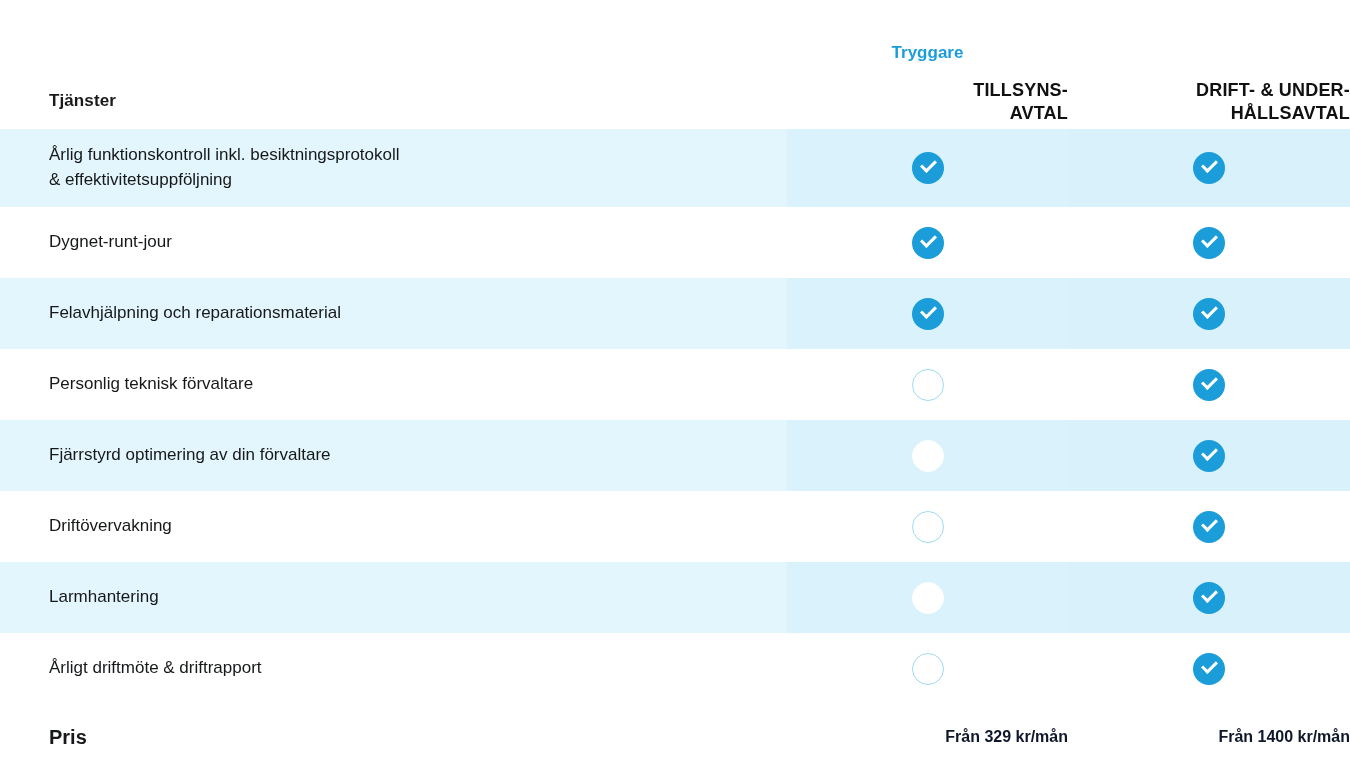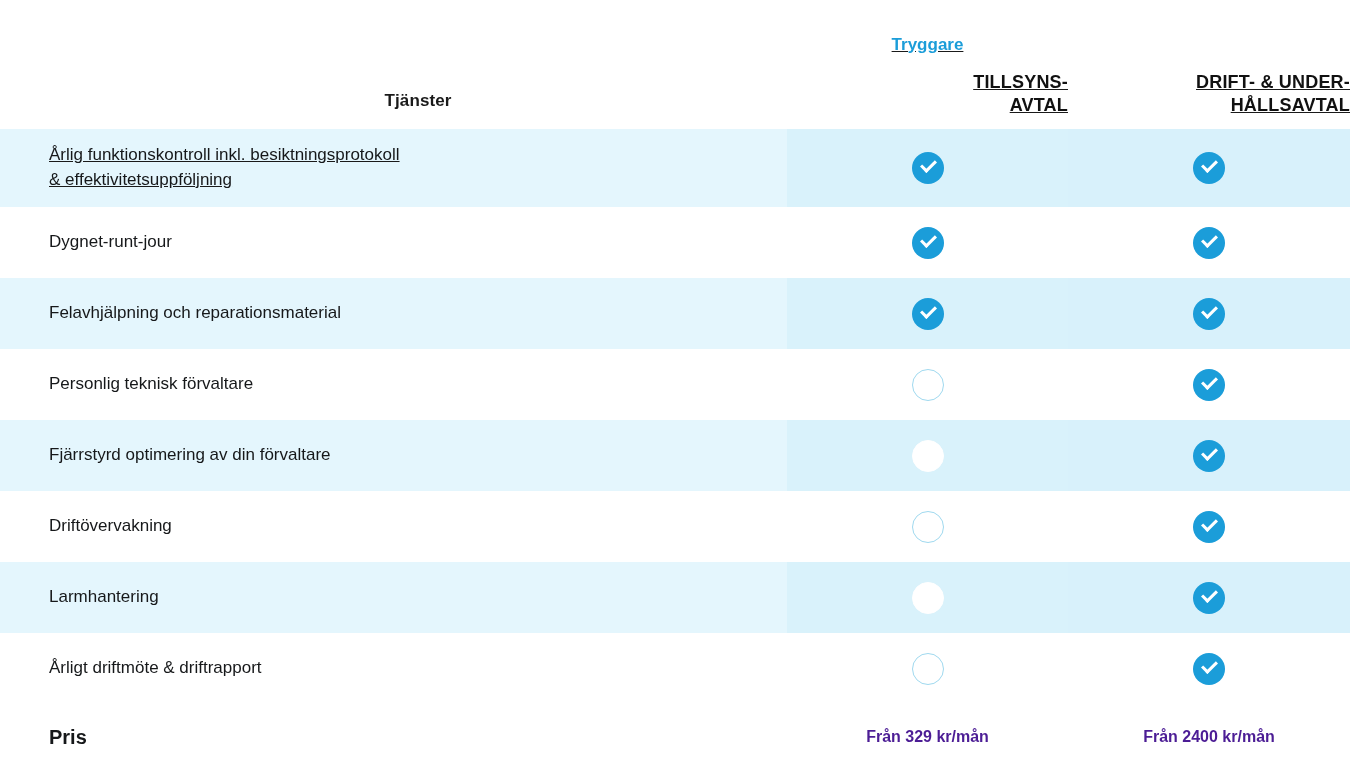--- a/index.html
+++ b/index.html
@@ -29,33 +29,31 @@
     height: 129px;
     box-sizing: border-box;
   }
   .col-services {
     width: 49px;
     flex: 0 0 49px;
   }
   .head-services {
     flex: 1 1 auto;
     padding-bottom: 18px;
-    text-align: center;
   }
   .head-services .title {
     font-size: 17px;
     font-weight: bold;
     color: #1a1a1a;
     letter-spacing: .1px;
   }
   .head-plan {
     flex: 0 0 281px;
     text-align: center;
-    padding-bottom: 12px;
-    text-decoration: underline;
+    padding-bottom: 4px;
   }
   .head-plan.plan-2 {
     flex: 0 0 282px;
   }
   .plan-kicker {
     font-size: 17px;
     font-weight: bold;
     color: #1b9dd9;
     line-height: 1.2;
     margin-bottom: 16px;
@@ -70,21 +68,20 @@
   }
 
   
   .row {
     display: flex;
     align-items: stretch;
     min-height: 71px;
   }
   .row.tall {
     min-height: 78px;
-    text-decoration: underline;
   }
   .row.shaded .cell-label,
   .row.shaded .cell-pad {
     background: #e4f6fd;
   }
   .row.shaded .cell-mark {
     background: #d8f1fb;
   }
   .row.shaded .cell-mark.col-a {
     background: #d9f2fb;
@@ -152,24 +149,24 @@
     display: flex;
     align-items: center;
     min-height: 66px;
   }
   .row-price .cell-label {
     font-weight: bold;
     font-size: 20px;
   }
   .price-cell {
     flex: 0 0 281px;
-    text-align: center;
+    text-align: right;
     font-size: 16px;
     font-weight: bold;
-    color: #4c1d95;
+    color: #0f172a;
   }
   .price-cell.col-b {
     flex: 0 0 282px;
   }
 </style>
 </head>
 <body>
 
 <div class="comparison-table">
 
@@ -300,16 +297,16 @@
     </div>
     <div class="cell-mark col-b">
       <span class="mark mark-check"></span>
     </div>
   </div>
 
   <div class="row-price">
     <div class="cell-pad"></div>
     <div class="cell-label">Pris</div>
     <div class="price-cell col-a">Från 329 kr/mån</div>
-    <div class="price-cell col-b">Från 2400 kr/mån</div>
+    <div class="price-cell col-b">Från 1400 kr/mån</div>
   </div>
 
 </div>
 
 </body></html>

